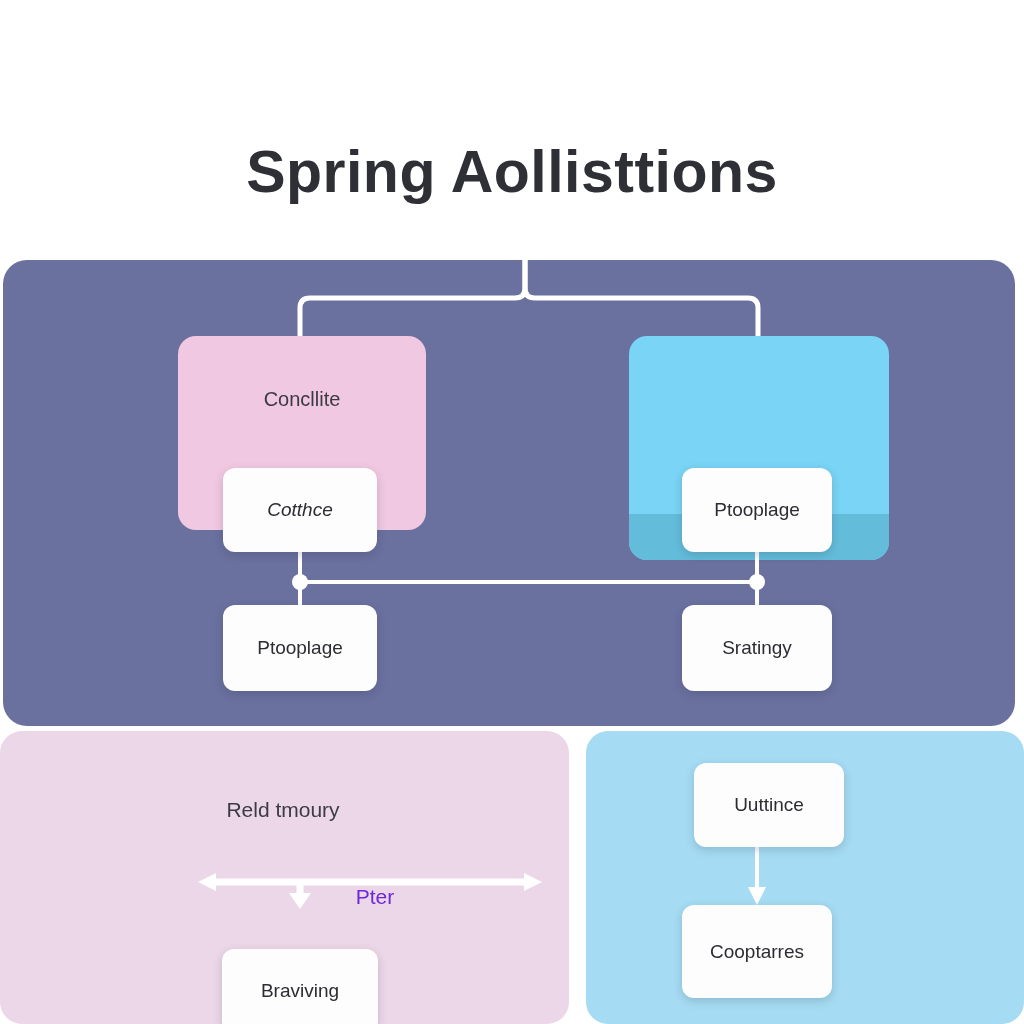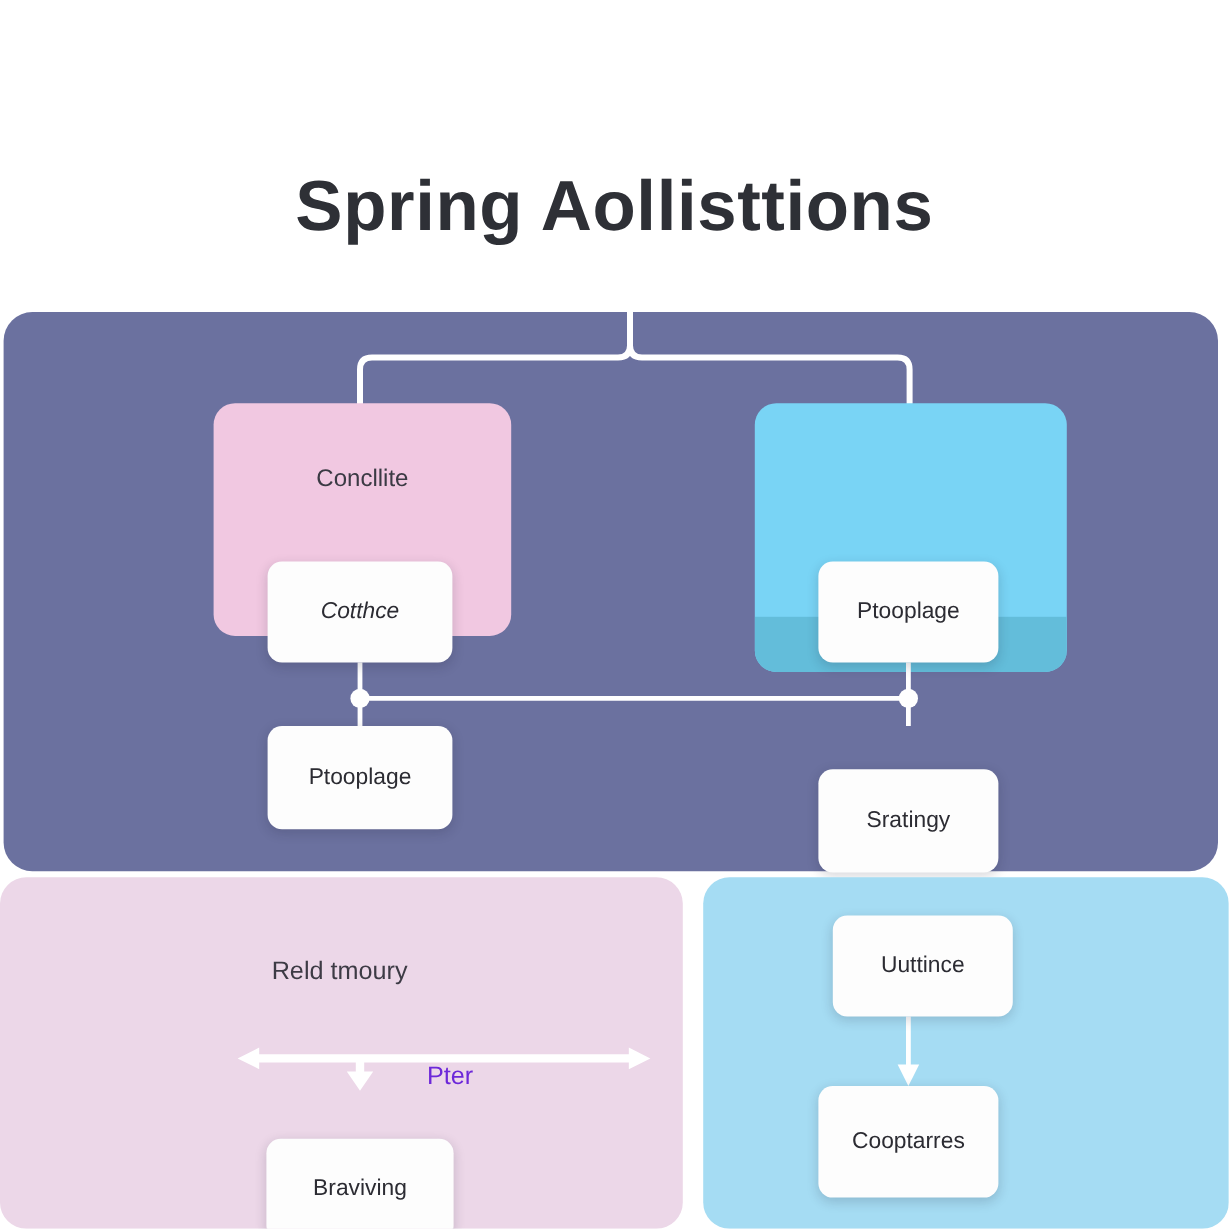--- a/index.html
+++ b/index.html
@@ -101,21 +101,21 @@
     align-items: center;
     justify-content: center;
     font-size: 19px;
     color: #2c2c33;
     white-space: pre;
   }
 
   #card-cotthce   { left: 223px; top: 468px; width: 154px; height: 84px; font-style: italic; }
   #card-coctiree  { left: 682px; top: 468px; width: 150px; height: 84px; }
   #card-ptooplage { left: 223px; top: 605px; width: 154px; height: 86px; }
-  #card-sratingy  { left: 682px; top: 605px; width: 150px; height: 86px; margin-top: 36px; }
+  #card-sratingy  { left: 682px; top: 605px; width: 150px; height: 86px; }
 
   
   #mid-connector {
     position: absolute;
     left: 0;
     top: 246px;
     width: 1024px;
     height: 466px;
     pointer-events: none;
   }

